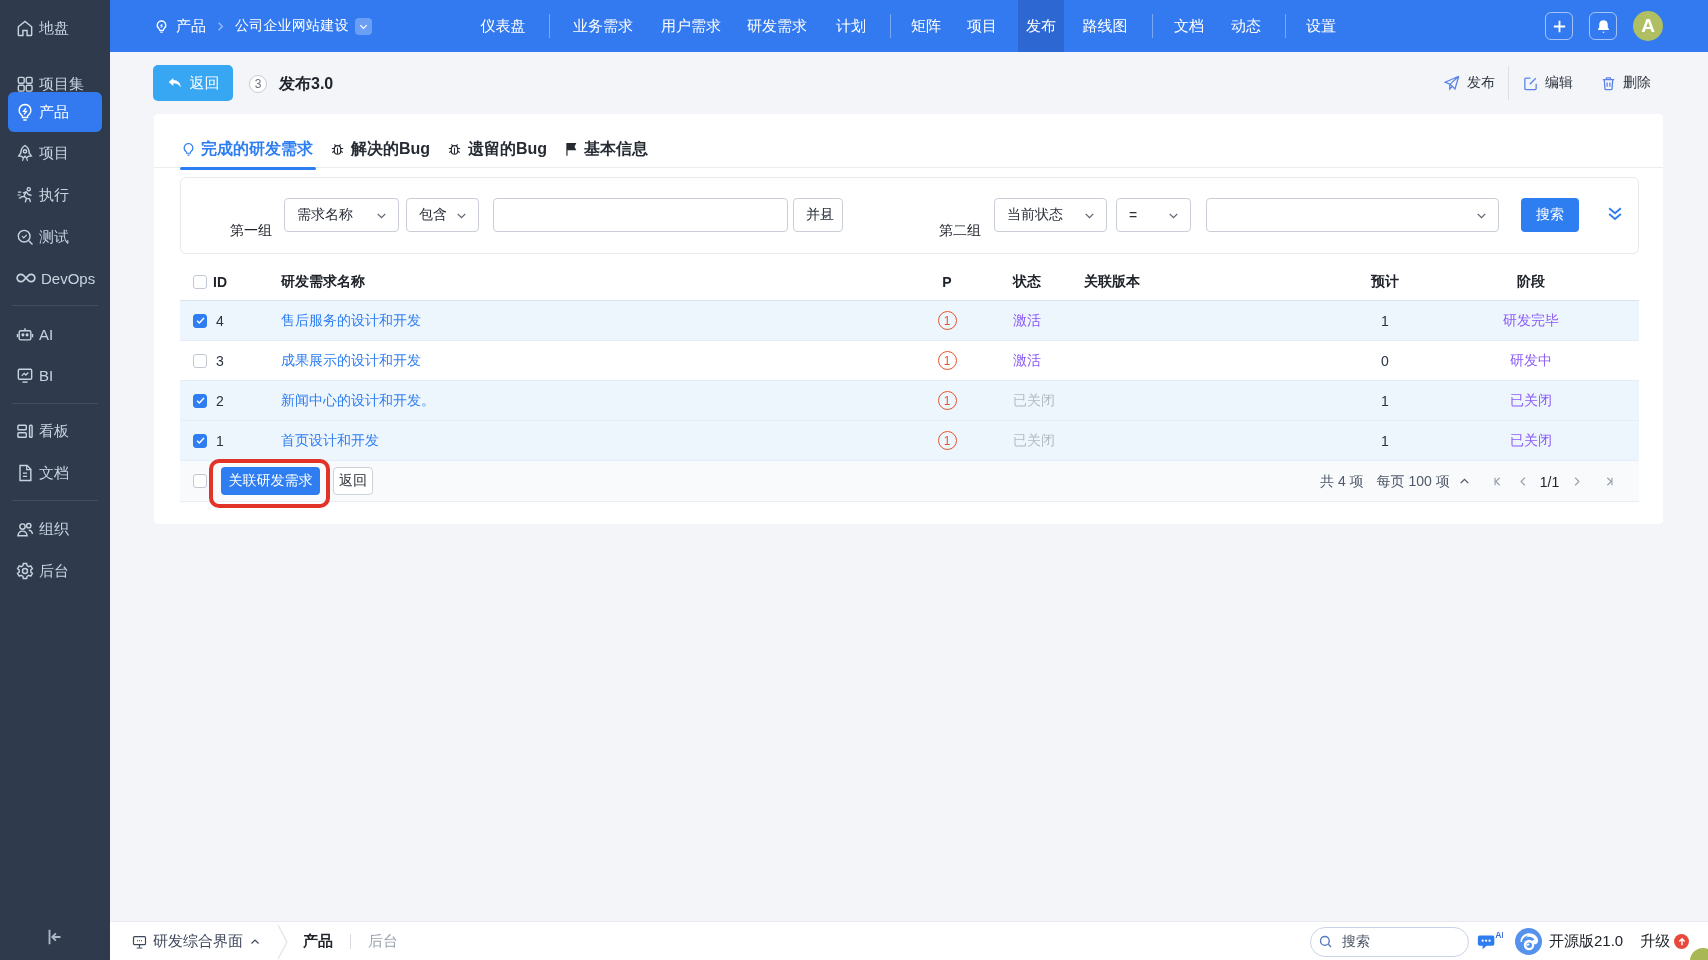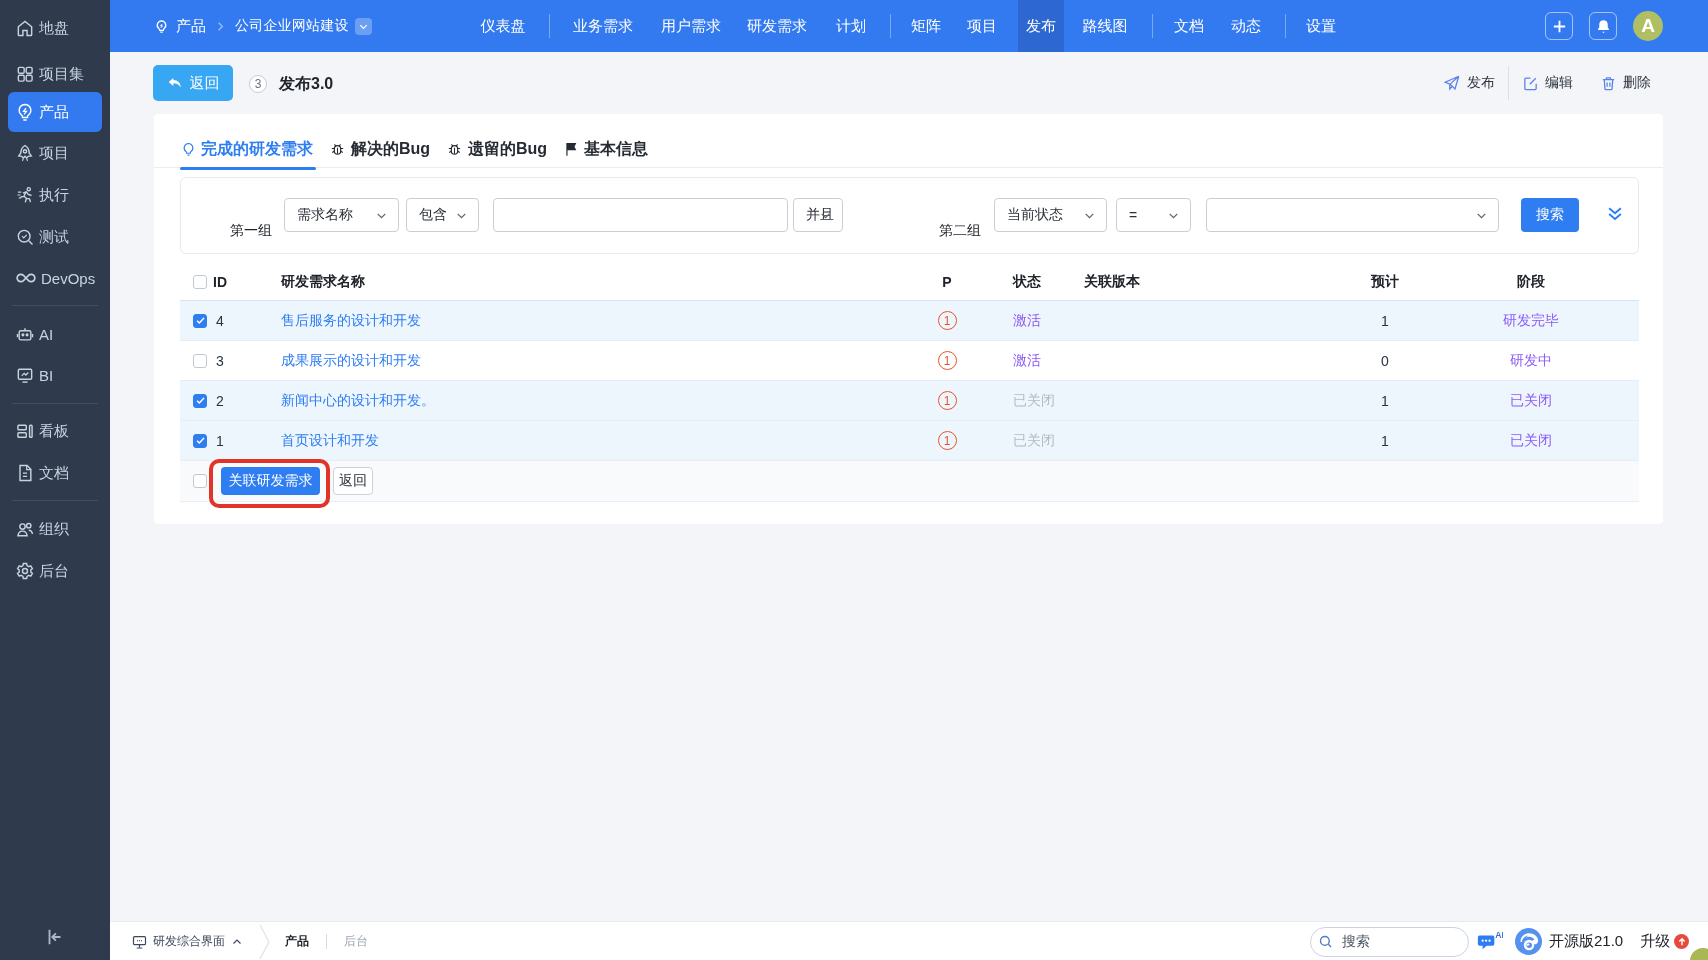--- a/index.html
+++ b/index.html
@@ -61,21 +61,21 @@
 .pri{width:19px;height:19px;border:1.5px solid #e8552d;border-radius:50%;color:#e8552d;font-size:12px;display:flex;align-items:center;justify-content:center}
 .gray{color:#b3bac4}
 .stxt{color:#8b5cf6}
 .btn-blue{position:absolute;left:41px;top:6px;width:99px;height:28px;background:#2e7ef2;border-radius:4px;color:#fff;font-size:14px;display:flex;align-items:center;justify-content:center}
 .btn-white{position:absolute;left:153px;top:6px;width:40px;height:28px;background:#fff;border:1px solid #cdd2d9;border-radius:4px;color:#2a2f38;font-size:14px;display:flex;align-items:center;justify-content:center}
 .pgr{position:absolute;left:1140px;top:0;height:41px;display:flex;align-items:center;color:#4e5969;font-size:14px}
 
 .redrect{position:absolute;left:209px;top:459px;width:121px;height:49px;border:4px solid #e23329;border-radius:10px;z-index:20}
 
 .fb{position:absolute;left:110px;top:921px;width:1598px;height:39px;background:#fff;border-top:1px solid #e7eaee}
-.fbleft{position:absolute;left:21px;top:0;height:39px;display:flex;align-items:center;color:#3d485c;font-size:12px}
+.fbleft{position:absolute;left:21px;top:0;height:39px;display:flex;align-items:center;color:#3d485c;font-size:15px}
 .fbright{position:absolute;top:0;height:39px;display:flex;align-items:center;white-space:nowrap}
 .spill{width:159px;height:30px;border:1px solid #c9d3e8;border-radius:15px;display:flex;align-items:center;color:#4d5766;font-size:14px}
 .upbadge{width:15px;height:15px;border-radius:50%;background:#e9493c;display:flex;align-items:center;justify-content:center}
 </style>
 </head>
 <body>
 
 <div class="tb">
   <div class="crumb">
     <svg width="15" height="15" viewBox="0 0 24 24" fill="none" stroke="#fff" stroke-width="2">
@@ -126,21 +126,21 @@
   <div class="avatar">A</div>
 </div>
 
 <div class="sb">
   <div class="it" style="top:8px">
       <svg width="20" height="20" viewBox="0 0 24 24" fill="none" stroke="#c9d3e0" stroke-width="1.7">
         <path d="M4 10.5L12 4l8 6.5V20a1 1 0 0 1-1 1h-4.5v-6h-5v6H5a1 1 0 0 1-1-1z"></path>
       </svg>
       <span>地盘</span>
     </div>
-  <div class="it" style="top:54px">
+  <div class="it" style="top:64px">
       <svg width="20" height="20" viewBox="0 0 24 24" fill="none" stroke="#c9d3e0" stroke-width="1.7">
         <rect x="4" y="4" width="7" height="7" rx="1.5"></rect>
         <rect x="13.5" y="4" width="7" height="7" rx="1.5"></rect>
         <rect x="4" y="13.5" width="7" height="7" rx="1.5"></rect>
         <rect x="13.5" y="13.5" width="7" height="7" rx="1.5"></rect>
       </svg>
       <span>项目集</span>
     </div>
   <div class="it on" style="top:92px">
       <svg width="20" height="20" viewBox="0 0 24 24" fill="none" stroke="#fff" stroke-width="1.7">
@@ -417,20 +417,40 @@
       <span class="cell gray" style="left:833px">已关闭</span>
       <span class="cell" style="left:1165px;width:80px;justify-content:center">1</span>
       <span class="cell stxt" style="left:1271px;width:160px;justify-content:center">已关闭</span>
     </div>
     <div class="trow tfoot">
       <span class="cell" style="left:13px">
           <span class="ck"></span>
         </span>
       <span class="btn-blue">关联研发需求</span>
       <span class="btn-white">返回</span>
+      <span class="pgr">
+        <span>共 4 项</span>
+        <span style="margin-left:13px">每页 100 项</span>
+        <svg style="margin-left:8px" width="13" height="13" viewBox="0 0 24 24" fill="none" stroke="#4e5969" stroke-width="2.4">
+            <path d="M5 15l7-7 7 7"></path>
+          </svg>
+        <svg style="margin-left:20px" width="13" height="13" viewBox="0 0 24 24" fill="none" stroke="#99a2ad" stroke-width="2.2">
+            <path d="M16 5l-7 7 7 7M7.5 5v14"></path>
+          </svg>
+        <svg style="margin-left:13px" width="13" height="13" viewBox="0 0 24 24" fill="none" stroke="#99a2ad" stroke-width="2.2">
+            <path d="M14.5 5l-7 7 7 7"></path>
+          </svg>
+        <span style="margin-left:10px;color:#20242b">1/1</span>
+        <svg style="margin-left:11px" width="13" height="13" viewBox="0 0 24 24" fill="none" stroke="#99a2ad" stroke-width="2.2">
+            <path d="M9.5 5l7 7-7 7"></path>
+          </svg>
+        <svg style="margin-left:20px" width="13" height="13" viewBox="0 0 24 24" fill="none" stroke="#99a2ad" stroke-width="2.2">
+            <path d="M8 5l7 7-7 7M16.5 5v14"></path>
+          </svg>
+      </span>
     </div>
   </div>
 </div>
 
 <div class="redrect"></div>
 
 <div class="fb">
   <div class="fbleft">
     <svg width="17" height="16" viewBox="0 0 24 24" fill="none" stroke="#3d485c" stroke-width="1.8">
         <rect x="3" y="4" width="18" height="12" rx="1.5"></rect>

